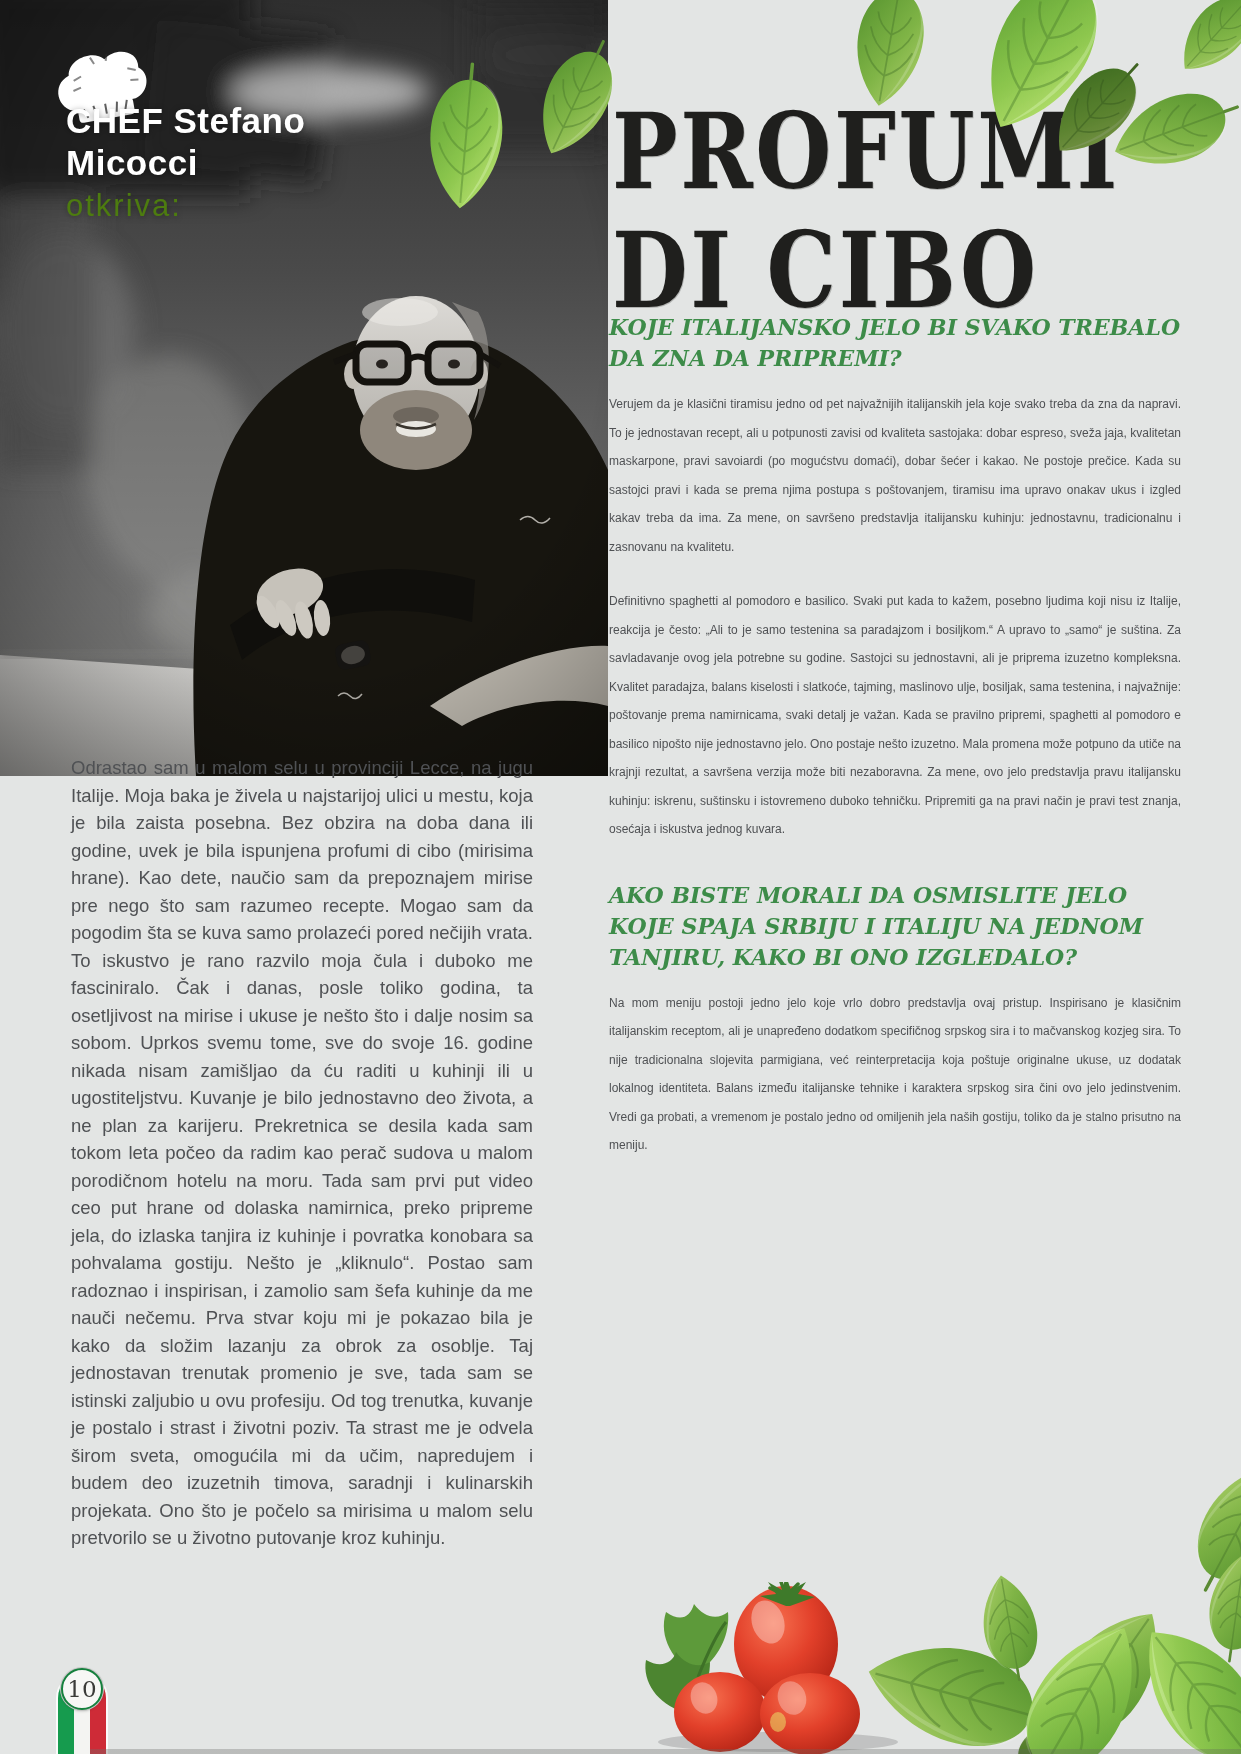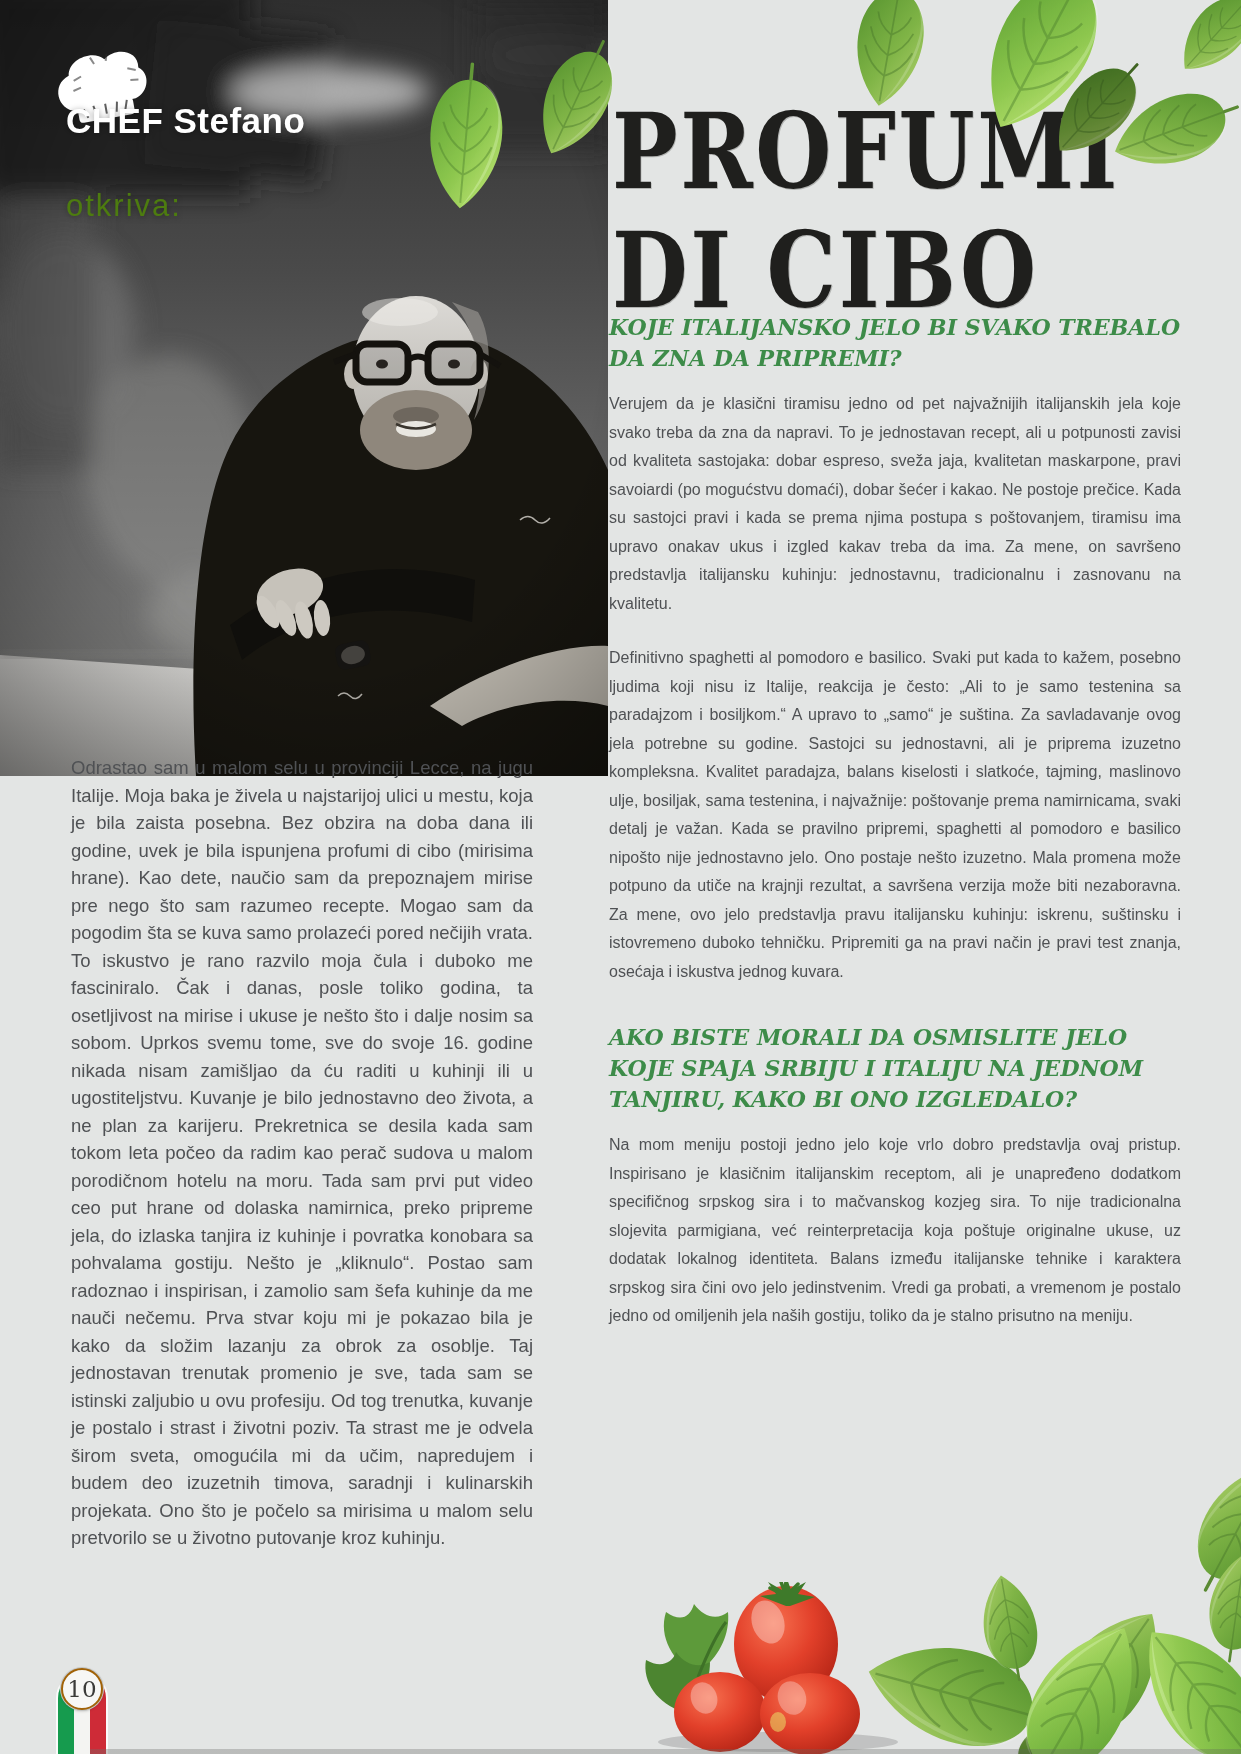--- a/index.html
+++ b/index.html
@@ -36,21 +36,21 @@
   }
 
   
   .q-head{
     font-family:"DejaVu Serif","Liberation Serif",serif;
     font-style:italic;font-weight:bold;color:#3d8c49;
     font-size:22px;line-height:31px;margin:36px 0 16px;
   }
   .q-head:first-child{margin-top:0;}
   .body-text{
-    font-size:16px;line-height:28.5px;color:#4f5154;
+    font-size:12px;line-height:28.5px;color:#4f5154;
     text-align:justify;margin:0 0 26px;
   }
   .right-col{position:absolute;left:609px;top:312px;width:572px;}
   .left-col{position:absolute;left:55px;top:738px;width:494px;}
   .left-col .body-text{font-size:18.5px;line-height:27.5px;margin:16px;}
   .left-col .intro{margin:0;}
 
   
   .leaf{position:absolute;pointer-events:none;}
   .leaf--dark{filter:brightness(.72) saturate(1.05);}
@@ -65,21 +65,21 @@
     position:absolute;left:2px;top:6px;width:48px;height:80px;
     border-radius:24px 24px 0 0;overflow:hidden;display:flex;
     box-shadow:0 0 0 2px rgba(255,255,255,.85);
   }
   .flag span{flex:1;height:100%;}
   .flag .g{background:#169b4e;}
   .flag .w{background:#f4f4f2;}
   .flag .r{background:#ce2b37;}
   .badge-circle{
     position:absolute;left:5px;top:0;width:42px;height:42px;border-radius:50%;
-    background:#f7f7f5;border:2px solid #a16207;
+    background:#f7f7f5;border:2px solid #15803d;
     box-shadow:0 0 0 1px #c3c4c2, 0 1px 3px rgba(0,0,0,.25);
     display:flex;align-items:center;justify-content:center;
     font-family:"DejaVu Serif","Liberation Serif",serif;
     font-size:23px;color:#3b3b39;box-sizing:border-box;
   }
   .bottom-edge{
     position:absolute;left:90px;bottom:0;width:1151px;height:5px;
     background:linear-gradient(to right,rgba(110,110,108,.35),rgba(90,92,90,.28));
   }
 </style>
@@ -195,20 +195,21 @@
       <svg class="hat" viewBox="0 0 104 80">
         <g transform="rotate(-10 52 40)">
           <path d="M22 60 C4 56 2 30 21 24 C23 8 49 2 59 14 C71 4 94 10 91 28 C102 36 97 54 83 58 Z" fill="#ffffff"></path>
           <rect x="24" y="56" width="56" height="17" rx="4" fill="#ffffff"></rect>
           <path d="M30 60 l3 9 M40 58 l2 10 M52 58 l0 10 M64 58 l-2 10 M74 58 l-3 9" stroke="#2b2b2b" stroke-width="2" opacity="0.75"></path>
           <path d="M25 30 l8 -3 M23 40 l8 -2 M88 30 l-8 -3 M89 40 l-8 -1 M45 10 l3 7 M62 9 l-2 7" stroke="#2b2b2b" stroke-width="2" opacity="0.55"></path>
         </g>
       </svg>
       <div class="chef-name">
         <div>CHEF Stefano</div>
+        <div>Micocci</div>
       </div>
       <div class="chef-tagline">otkriva:</div>
     </div>
   </div>
 
   <div class="big-title">
     <div>PROFUMI</div>
     <div>DI CIBO</div>
   </div>
 

